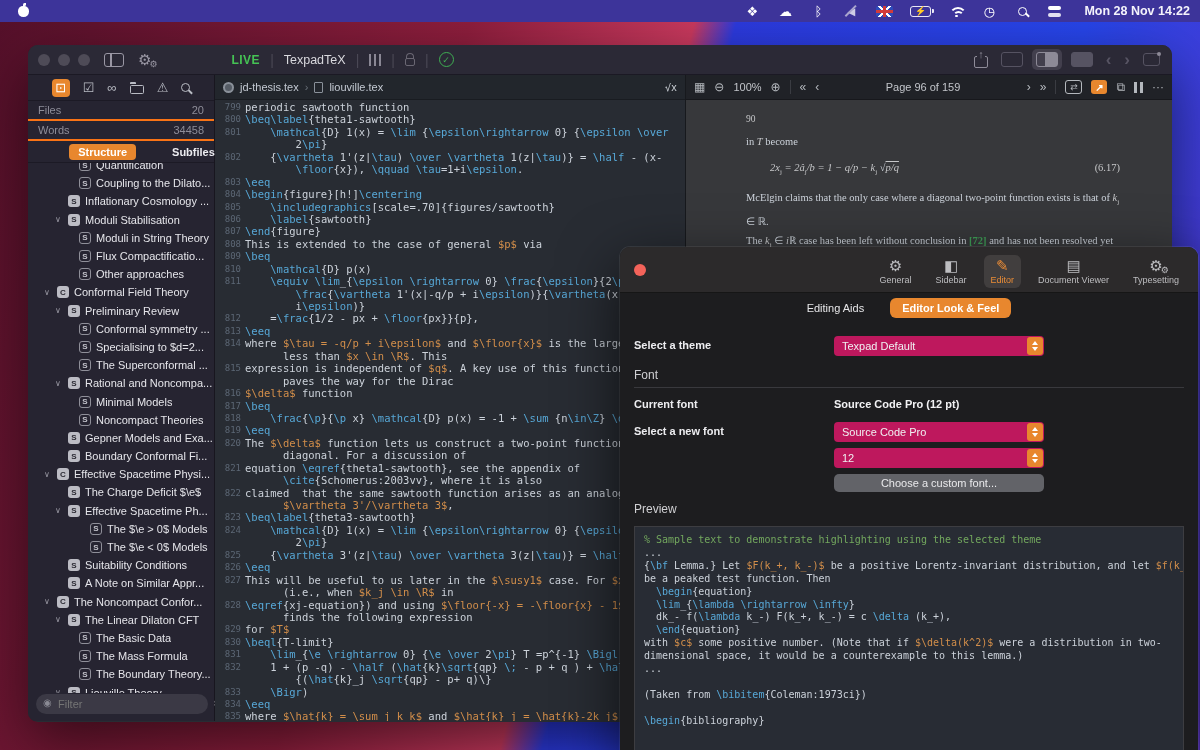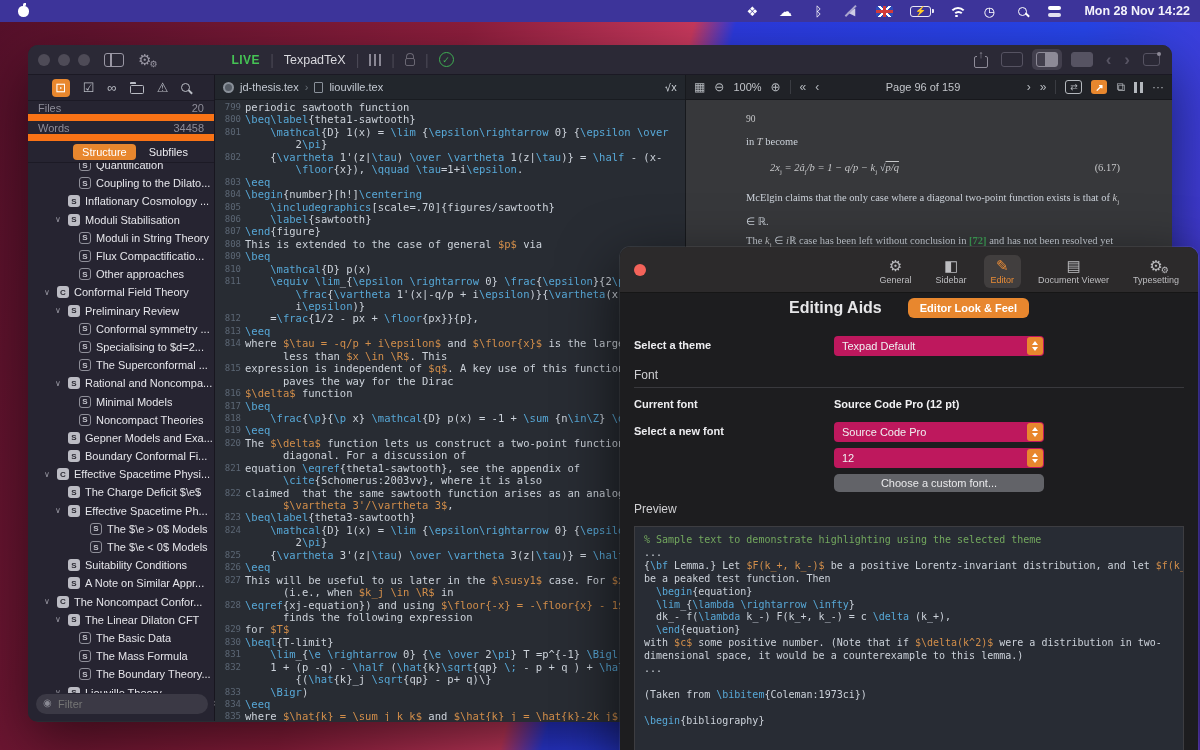--- a/index.html
+++ b/index.html
@@ -67,23 +67,23 @@
   .winbody{display:flex;height:646px;}
   
   .sidebar{width:187px;background:#262431;border-right:1px solid #18161f;display:flex;flex-direction:column;}
   .sb-icons{height:26px;display:flex;align-items:center;justify-content:center;gap:13px;color:#b9bcc4;border-bottom:1px solid #1c1a25;}
   .sb-icons .sel{background:#e8872e;border-radius:4px;width:18px;height:18px;display:flex;align-items:center;justify-content:center;color:#fff;}
   .sbi{font-size:13px;line-height:1;display:inline-flex;align-items:center;justify-content:center;}
   .folder-ic{width:14px;height:9px;border:1.5px solid #b9bcc4;border-radius:1.5px;position:relative;margin-top:3px;}
   .folder-ic::before{content:'';position:absolute;top:-3.5px;left:-1px;width:6px;height:2px;background:#b9bcc4;border-radius:1px 1px 0 0;}
   .mag.gray{border-color:#b9bcc4;}
   .mag.gray::after{background:#b9bcc4;}
-  .sb-stat{height:20px;display:flex;align-items:center;justify-content:space-between;padding:0 10px;color:#8e8d99;font-size:11px;border-bottom:7px solid #f97316;}
+  .sb-stat{height:20px;display:flex;align-items:center;justify-content:space-between;padding:0 10px;color:#8e8d99;font-size:11px;border-bottom:2px solid #f97316;}
   .sb-tabs{height:22px;display:flex;align-items:center;justify-content:center;gap:4px;padding-left:28px;border-bottom:1px solid #1c1a25;}
-  .tabpill{font-size:11px;font-weight:normal;color:#ececf0;padding:2px 9px;border-radius:4px;}
+  .tabpill{font-size:11px;font-weight:bold;color:#ececf0;padding:2px 9px;border-radius:4px;margin-left:23px;}
   .tabpill.on{background:#e8872e;color:#fff;}
   .tree{flex:1;overflow:hidden;padding-top:2px;}
   .tr-row{height:18.2px;display:flex;align-items:center;color:#e5e5ea;font-size:11px;white-space:nowrap;}
   .tr-row.partial{margin-top:-9px;}
   .chev{width:13px;color:#9a99a4;font-size:8px;text-align:left;flex:none;}
   .badge{flex:none;width:12px;height:12px;border-radius:3px;font-size:8px;font-weight:bold;display:inline-flex;align-items:center;justify-content:center;margin-right:5px;}
   .bfill{background:#bcbcc4;color:#2b2a33;}
   .bline{border:1px solid #8f8f99;color:#c2c2ca;}
   .tlabel{overflow:hidden;text-overflow:clip;}
   .sb-filter{height:28px;display:flex;align-items:center;gap:5px;padding:0 8px 6px 8px;}
@@ -127,21 +127,21 @@
   .dlg-tb{height:46px;background:#2c2a2b;border-bottom:1px solid #161616;display:flex;align-items:flex-end;padding:0 12px 4px 14px;position:relative;}
   .reddot{position:absolute;left:14px;top:17px;width:12px;height:12px;border-radius:50%;background:#f4635a;}
   .dlg-tabs{margin-left:auto;display:flex;align-items:flex-end;gap:10px;}
   .tb-item{display:flex;flex-direction:column;align-items:center;gap:2px;color:#bdbdc0;padding:3px 7px;border-radius:6px;}
   .tb-item.selected{background:#413e3e;color:#ea8c36;}
   .tb-ic{font-size:15px;line-height:1;}
   .tb-ic.gearspair{position:relative;}
   .tb-ic.gearspair::after{content:'⚙';position:absolute;font-size:9px;right:-6px;bottom:-2px;}
   .tb-lb{font-size:9px;white-space:nowrap;}
   .seg-row{height:30px;display:flex;align-items:center;justify-content:center;gap:26px;}
-  .seg-plain{color:#e6e6e8;font-size:16px;font-weight:700;}
+  .seg-plain{color:#e6e6e8;font-size:11px;font-weight:400;}
   .seg-on{background:#e8872e;color:#fff;font-size:11px;font-weight:bold;padding:4px 12px;border-radius:6px;}
   .dlg-content{padding:6px 14px 0 14px;}
   .sect{color:#d0d0d3;font-size:12px;padding:4px 0 5px 0;border-bottom:1px solid #39393d;}
   .frow{display:flex;align-items:flex-start;margin-top:7px;}
   .flbl{width:200px;flex:none;color:#ededf0;font-size:11px;font-weight:bold;padding-top:3px;}
   .fctl{display:flex;flex-direction:column;gap:6px;}
   .fval{color:#f2f2f4;font-size:11px;font-weight:bold;padding-top:3px;}
   .select{width:210px;height:20px;background:#be185d;border-radius:4px;display:flex;align-items:center;color:#f0f0f2;font-size:11px;padding-left:8px;position:relative;}
   .step{position:absolute;right:1px;top:1px;bottom:1px;width:16px;background:#e8872e;border-radius:3px;display:flex;flex-direction:column;align-items:center;justify-content:center;gap:2px;}
   .step i{display:block;width:0;height:0;border-left:3.5px solid transparent;border-right:3.5px solid transparent;}
@@ -407,21 +407,21 @@
         <span class="sqrtbtn">√x</span>
       </div>
       <div class="codearea">
           <div class="crow"><span class="ln">799</span><span class="ctext"><span class="sg-t">periodic sawtooth function</span></span></div>
           <div class="crow"><span class="ln">800</span><span class="ctext"><span class="sg-c">\beq\label</span><span class="sg-t">{theta1-sawtooth}</span></span></div>
           <div class="crow"><span class="ln">801</span><span class="ctext"><span class="sg-t">    </span><span class="sg-c">\mathcal</span><span class="sg-t">{D}_1(x) = </span><span class="sg-c">\lim</span><span class="sg-t">_{</span><span class="sg-c">\epsilon\rightarrow</span><span class="sg-t"> 0} {</span><span class="sg-c">\epsilon</span><span class="sg-t"> </span><span class="sg-c">\over</span></span></div>
           <div class="crow"><span class="ln"></span><span class="ctext"><span class="sg-t">        2</span><span class="sg-c">\pi</span><span class="sg-t">}</span></span></div>
           <div class="crow"><span class="ln">802</span><span class="ctext"><span class="sg-t">    {</span><span class="sg-c">\vartheta</span><span class="sg-t">_1'(z|</span><span class="sg-c">\tau</span><span class="sg-t">) </span><span class="sg-c">\over</span><span class="sg-t"> </span><span class="sg-c">\vartheta</span><span class="sg-t">_1(z|</span><span class="sg-c">\tau</span><span class="sg-t">)} = </span><span class="sg-c">\half</span><span class="sg-t"> - (x-</span></span></div>
           <div class="crow"><span class="ln"></span><span class="ctext"><span class="sg-t">        </span><span class="sg-c">\floor</span><span class="sg-t">{x}), </span><span class="sg-c">\qquad</span><span class="sg-t"> </span><span class="sg-c">\tau</span><span class="sg-t">=1+i</span><span class="sg-c">\epsilon</span><span class="sg-t">.</span></span></div>
           <div class="crow"><span class="ln">803</span><span class="ctext"><span class="sg-c">\eeq</span></span></div>
-          <div class="crow"><span class="ln">804</span><span class="ctext"><span class="sg-c">\begin</span><span class="sg-t">{number}[h!]</span><span class="sg-c">\centering</span></span></div>
+          <div class="crow"><span class="ln">804</span><span class="ctext"><span class="sg-c">\begin</span><span class="sg-t">{figure}[h!]</span><span class="sg-c">\centering</span></span></div>
           <div class="crow"><span class="ln">805</span><span class="ctext"><span class="sg-t">    </span><span class="sg-c">\includegraphics</span><span class="sg-t">[scale=.70]{figures/sawtooth}</span></span></div>
           <div class="crow"><span class="ln">806</span><span class="ctext"><span class="sg-t">    </span><span class="sg-c">\label</span><span class="sg-t">{sawtooth}</span></span></div>
           <div class="crow"><span class="ln">807</span><span class="ctext"><span class="sg-c">\end</span><span class="sg-t">{figure}</span></span></div>
           <div class="crow"><span class="ln">808</span><span class="ctext"><span class="sg-t">This is extended to the case of general </span><span class="sg-m">$p$</span><span class="sg-t"> via</span></span></div>
           <div class="crow"><span class="ln">809</span><span class="ctext"><span class="sg-c">\beq</span></span></div>
           <div class="crow"><span class="ln">810</span><span class="ctext"><span class="sg-t">    </span><span class="sg-c">\mathcal</span><span class="sg-t">{D}_p(x)</span></span></div>
           <div class="crow"><span class="ln">811</span><span class="ctext"><span class="sg-t">    </span><span class="sg-c">\equiv</span><span class="sg-t"> </span><span class="sg-c">\lim</span><span class="sg-t">_{</span><span class="sg-c">\epsilon</span><span class="sg-t"> </span><span class="sg-c">\rightarrow</span><span class="sg-t"> 0} </span><span class="sg-c">\frac</span><span class="sg-t">{</span><span class="sg-c">\epsilon</span><span class="sg-t">}{2</span><span class="sg-c">\pi</span><span class="sg-t">}</span></span></div>
           <div class="crow"><span class="ln"></span><span class="ctext"><span class="sg-t">        </span><span class="sg-c">\frac</span><span class="sg-t">{</span><span class="sg-c">\vartheta</span><span class="sg-t">_1'(x|-q/p + i</span><span class="sg-c">\epsilon</span><span class="sg-t">)}{</span><span class="sg-c">\vartheta</span><span class="sg-t">(x|-q</span></span></div>
           <div class="crow"><span class="ln"></span><span class="ctext"><span class="sg-t">        i</span><span class="sg-c">\epsilon</span><span class="sg-t">)}</span></span></div>
           <div class="crow"><span class="ln">812</span><span class="ctext"><span class="sg-t">    =</span><span class="sg-c">\frac</span><span class="sg-t">{1/2 - px + </span><span class="sg-c">\floor</span><span class="sg-t">{px}}{p},</span></span></div>

